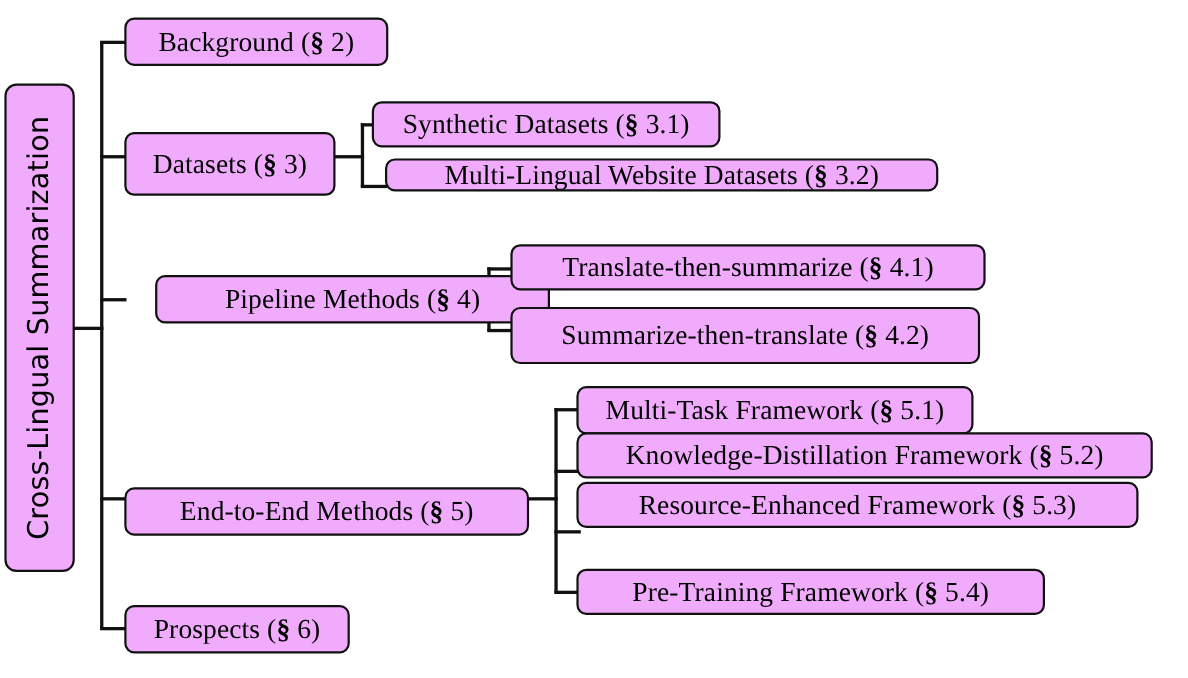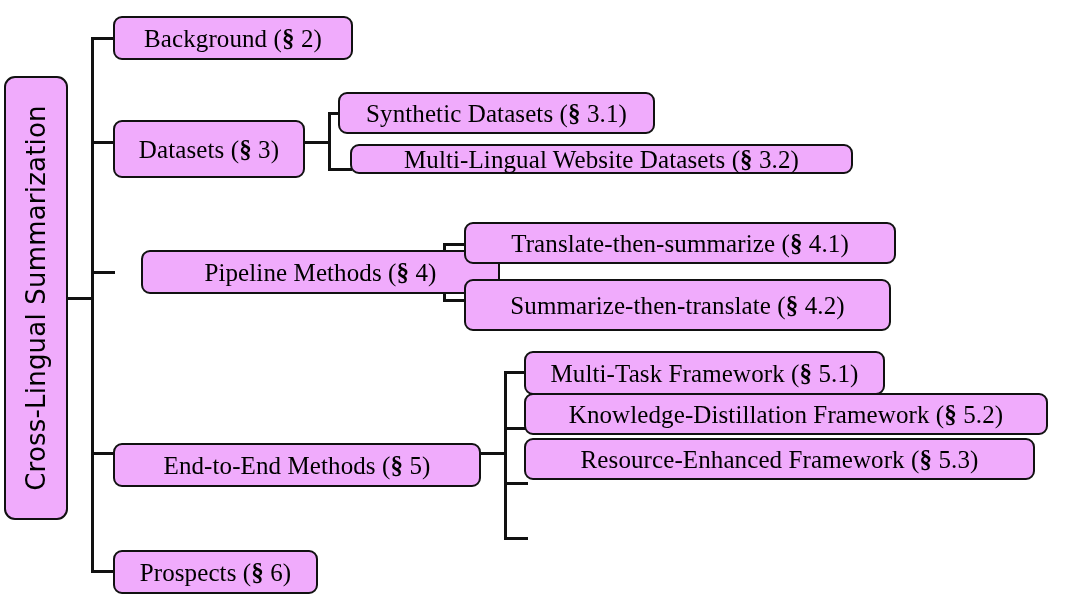--- a/index.html
+++ b/index.html
@@ -136,18 +136,21 @@
   </div>
 
   <div class="node" style="left:524px; top:393px; width:524px; height:42px;">
     <span class="label">Knowledge-Distillation Framework (<span class="sec">§</span> 5.2)</span>
   </div>
 
   <div class="node" style="left:524px; top:438px; width:511px; height:42px;">
     <span class="label">Resource-Enhanced Framework (<span class="sec">§</span> 5.3)</span>
   </div>
 
+  <div class="node" style="left:524px; top:517px; width:426px; height:42px;">
+    <span class="label">Pre-Training Framework (<span class="sec">§</span> 5.4)</span>
+  </div>
 
   <div class="node" style="left:113px; top:550px; width:205px; height:44px;">
     <span class="label">Prospects (<span class="sec">§</span> 6)</span>
   </div>
 
 </div>
 
 </body></html>

